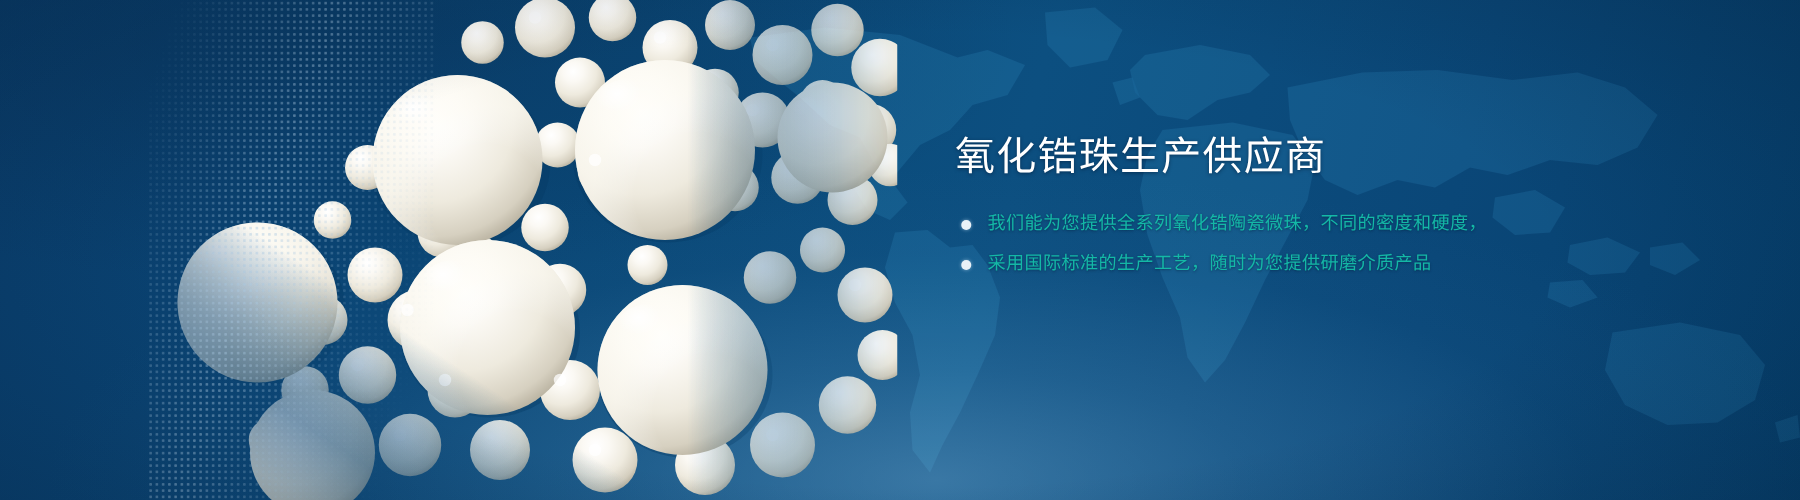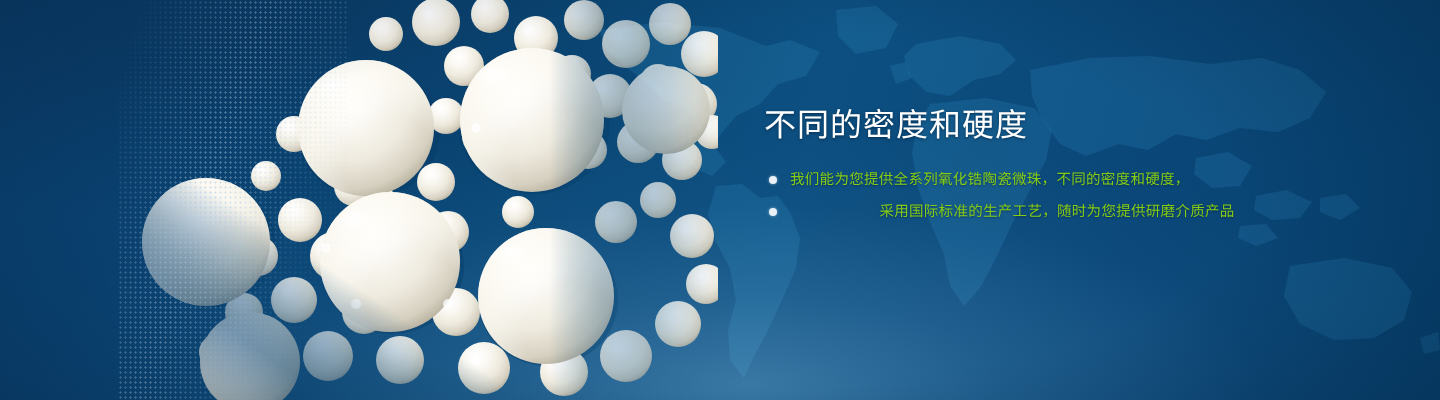--- a/index.html
+++ b/index.html
@@ -105,25 +105,25 @@
     list-style: none;
     margin: 22px 0 0 0;
     padding: 0;
   }
   .bullet {
     position: relative;
     padding-left: 26px;
     margin-bottom: 9px;
     font-size: 14.5px;
     line-height: 23px;
-    color: #84cc16;
+    color: #14b8a6;
     letter-spacing: 0.3px;
     text-shadow: 0 1px 2px rgba(0,20,45,0.45);
   }
-  .bullet:last-child { margin-bottom: 12px; text-align: center; }
+  .bullet:last-child { margin-bottom: 12px; }
   .dot {
     position: absolute;
     left: 5px;
     top: 8px;
     width: 8px;
     height: 8px;
     border-radius: 50%;
     background: #e9f1f7;
     box-shadow: 0 0 3px rgba(200,225,245,0.6);
   }
@@ -327,21 +327,21 @@
       </g>
     </svg>
   </div>
 
   <div class="halftone"></div>
 
   <div class="bg-vignette"></div>
 
   <div class="copy">
 
-    <h1 class="headline">不同的密度和硬度</h1>
+    <h1 class="headline">氧化锆珠生产供应商</h1>
 
     <ul class="bullets">
 
       <li class="bullet">
         <span class="dot"></span>
         <span class="line">我们能为您提供全系列氧化锆陶瓷微珠，不同的密度和硬度，</span>
       </li>
 
 
       <li class="bullet">

